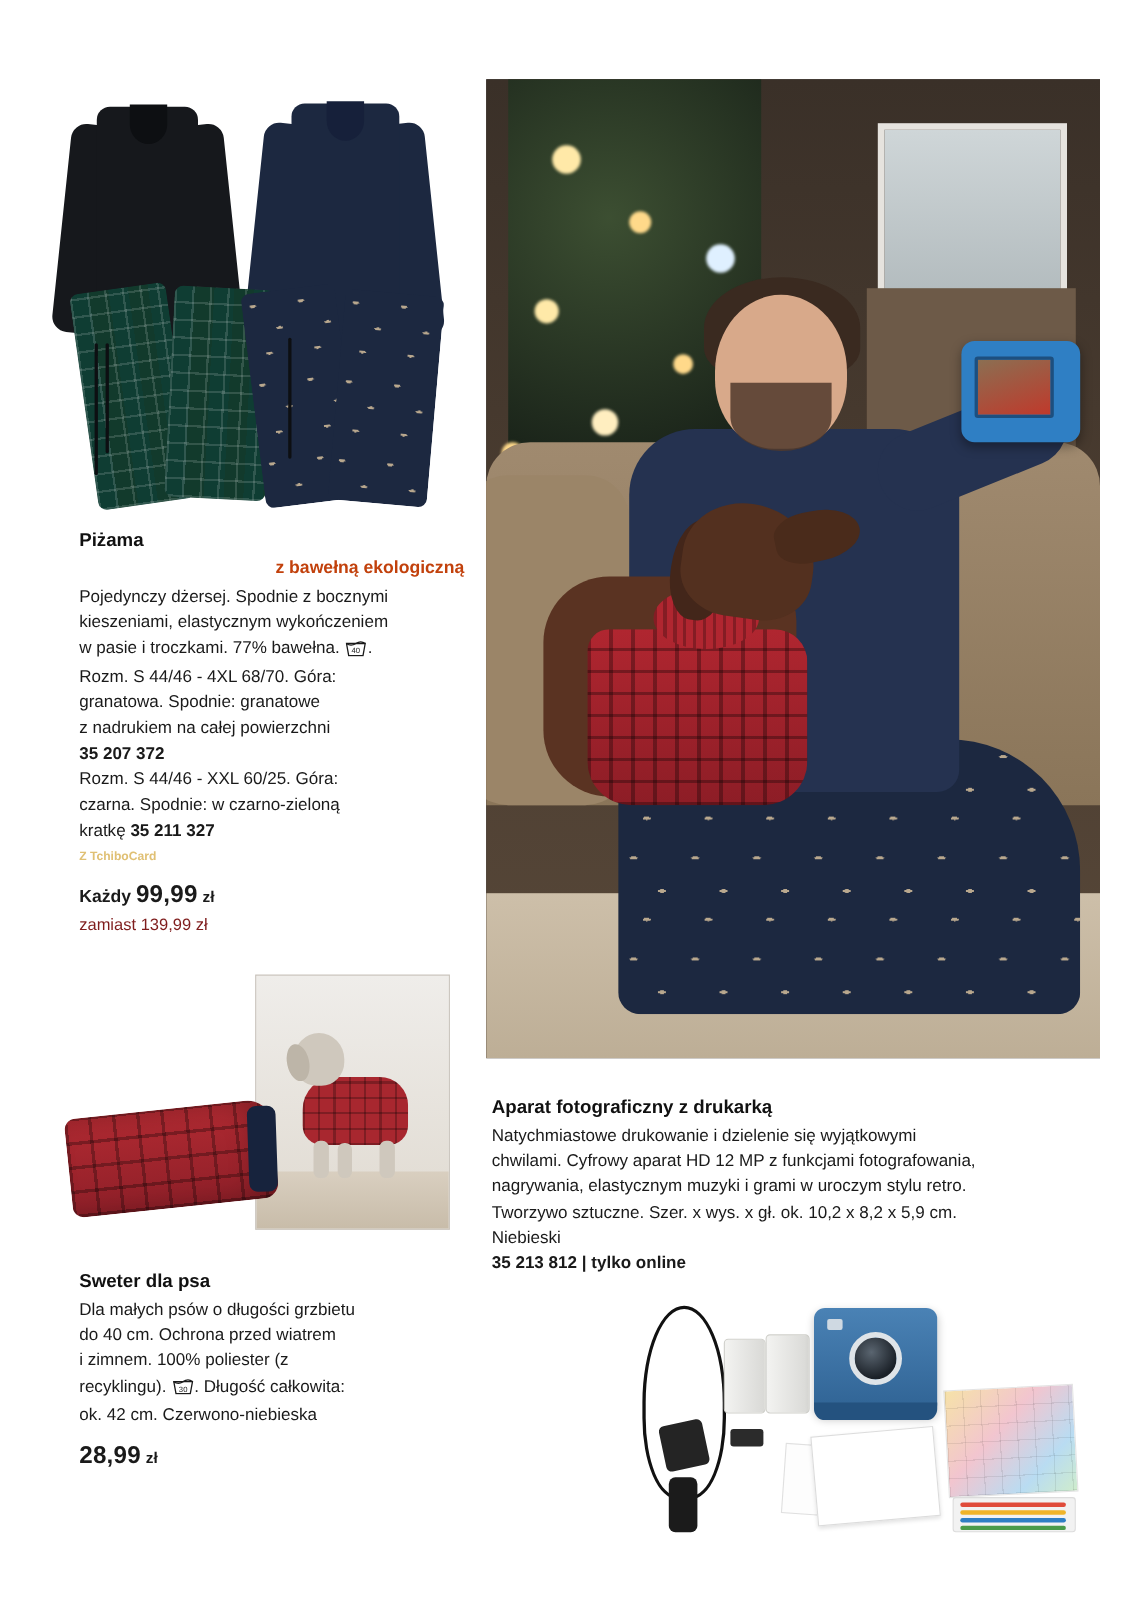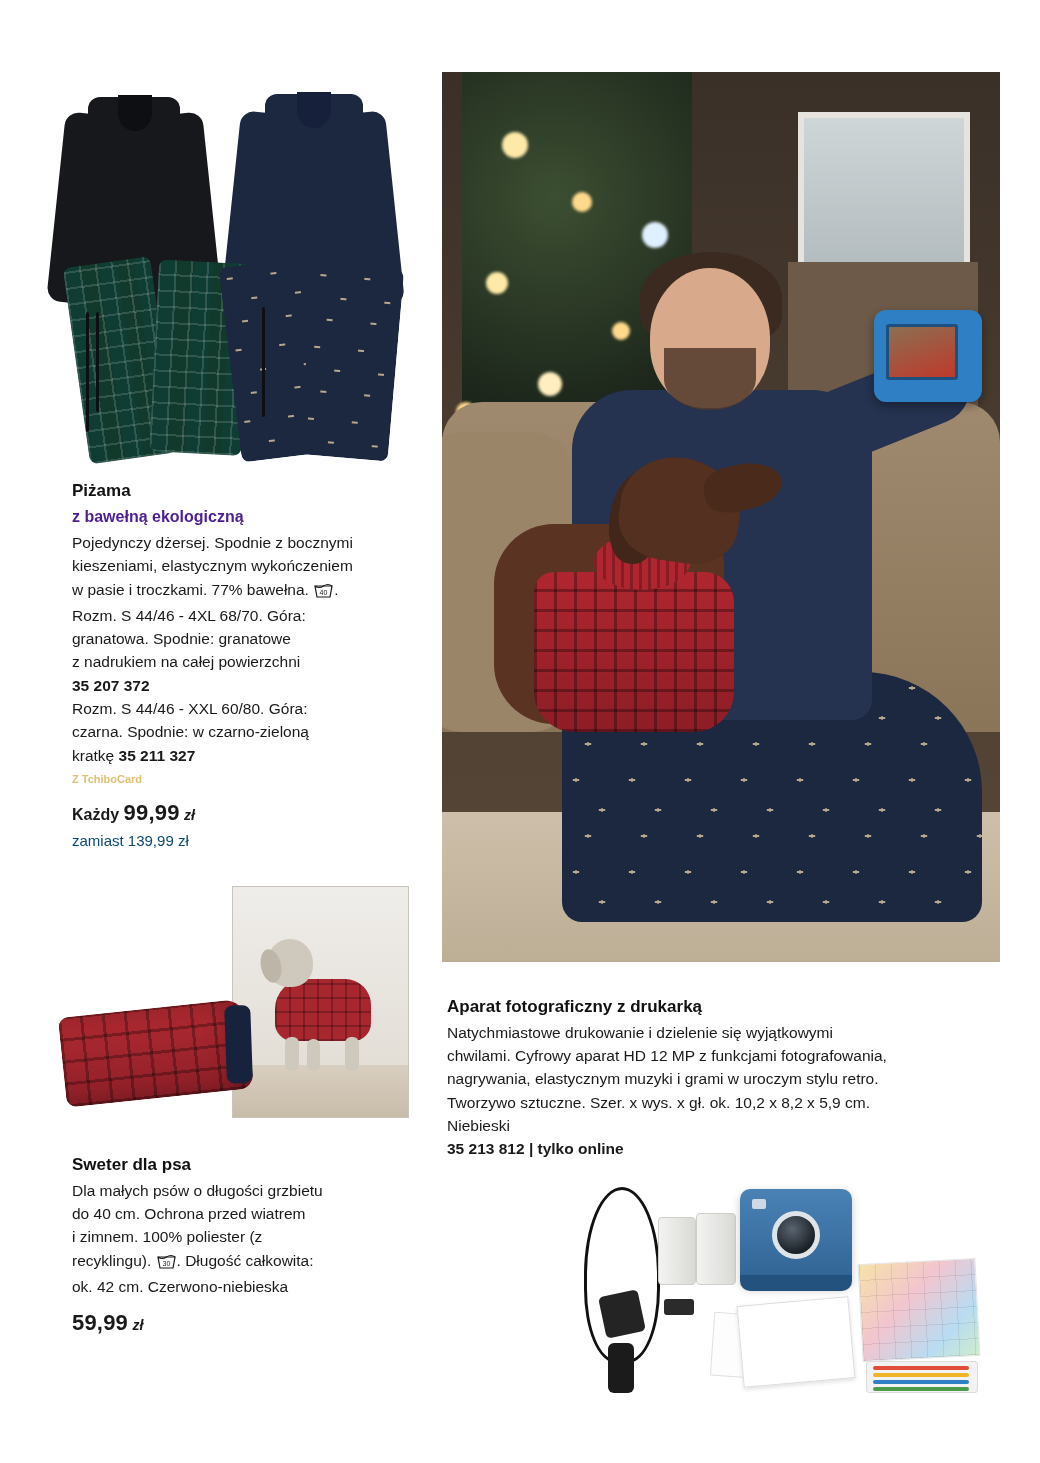--- a/index.html
+++ b/index.html
@@ -190,22 +190,23 @@
   }
   .t-title {
     font-weight: bold;
     font-size: 17px;
     color: #111;
     margin-bottom: 1px;
   }
   .t-sub {
     font-weight: bold;
     font-size: 16px;
-    color: #4c1d95;
+    color: #c2410c;
     margin-bottom: 2px;
+    text-align: right;
   }
   .t-desc {
     font-size: 15.5px;
     line-height: 1.5;
   }
   .t-bold { font-weight: bold; }
   .t-card {
     color: #e0c074;
     font-weight: bold;
     font-size: 11px;
@@ -217,26 +218,25 @@
     font-size: 16px;
   }
   .price-big {
     font-size: 22px;
     font-weight: bold;
     letter-spacing: .2px;
   }
   .price-cur {
     font-size: 14px;
     font-weight: bold;
-    font-style: italic;
   }
   .price-old {
     font-size: 15px;
     font-weight: normal;
-    color: #0c4a6e;
+    color: #7f1d1d;
     margin-top: 1px;
   }
   .wash-icon {
     display: inline-block;
     vertical-align: -3px;
     margin: 0 1px;
   }
 
   
   .dog-photo {
@@ -634,21 +634,21 @@
           <path d="M1 3 L18 3 L16 14 L3 14 Z" fill="none" stroke="#1a1a1a" stroke-width="1.2"></path>
           <path d="M1 3 Q5 6 9.5 3 Q14 0 18 3" fill="none" stroke="#1a1a1a" stroke-width="1.2"></path>
           <text x="9.5" y="12" font-size="7" text-anchor="middle" fill="#1a1a1a" font-family="Liberation Sans, sans-serif">40</text>
         </svg></span>.<br>
       <span>Rozm. S 44/46 - 4XL 68/70. Góra:</span><br>
       <span>granatowa. Spodnie: granatowe</span><br>
       <span>z nadrukiem na całej powierzchni</span>
     </div>
     <div class="t-bold">35 207 372</div>
     <div class="t-desc">
-      <span>Rozm. S 44/46 - XXL 60/80. Góra:</span><br>
+      <span>Rozm. S 44/46 - XXL 60/25. Góra:</span><br>
       <span>czarna. Spodnie: w czarno-zieloną</span><br>
       <span>kratkę</span>
       <span class="t-bold">35 211 327</span>
     </div>
     <div class="t-card">Z TchiboCard</div>
     <div class="price-row">
       <span>Każdy</span>
       <span class="price-big">99,99</span>
       <span class="price-cur">zł</span>
     </div>
@@ -679,21 +679,21 @@
       <span>recyklingu).</span>
       <span class="wash-icon">
         <svg width="19" height="15" viewBox="0 0 19 15">
           <path d="M1 3 L18 3 L16 14 L3 14 Z" fill="none" stroke="#1a1a1a" stroke-width="1.2"></path>
           <path d="M1 3 Q5 6 9.5 3 Q14 0 18 3" fill="none" stroke="#1a1a1a" stroke-width="1.2"></path>
           <text x="9.5" y="12" font-size="7" text-anchor="middle" fill="#1a1a1a" font-family="Liberation Sans, sans-serif">30</text>
         </svg></span><span>. Długość całkowita:</span><br>
       <span>ok. 42 cm. Czerwono-niebieska</span>
     </div>
     <div class="price-row">
-      <span class="price-big">59,99</span>
+      <span class="price-big">28,99</span>
       <span class="price-cur">zł</span>
     </div>
   </div>
 
   <div class="hero">
     <div class="room"></div>
     <div class="window"></div>
     <div class="shelfunit"></div>
     <div class="tree"></div>
     <div class="bokeh" style="left:60px;  top:60px;  width:26px; height:26px; background:#ffe9a8;"></div>

